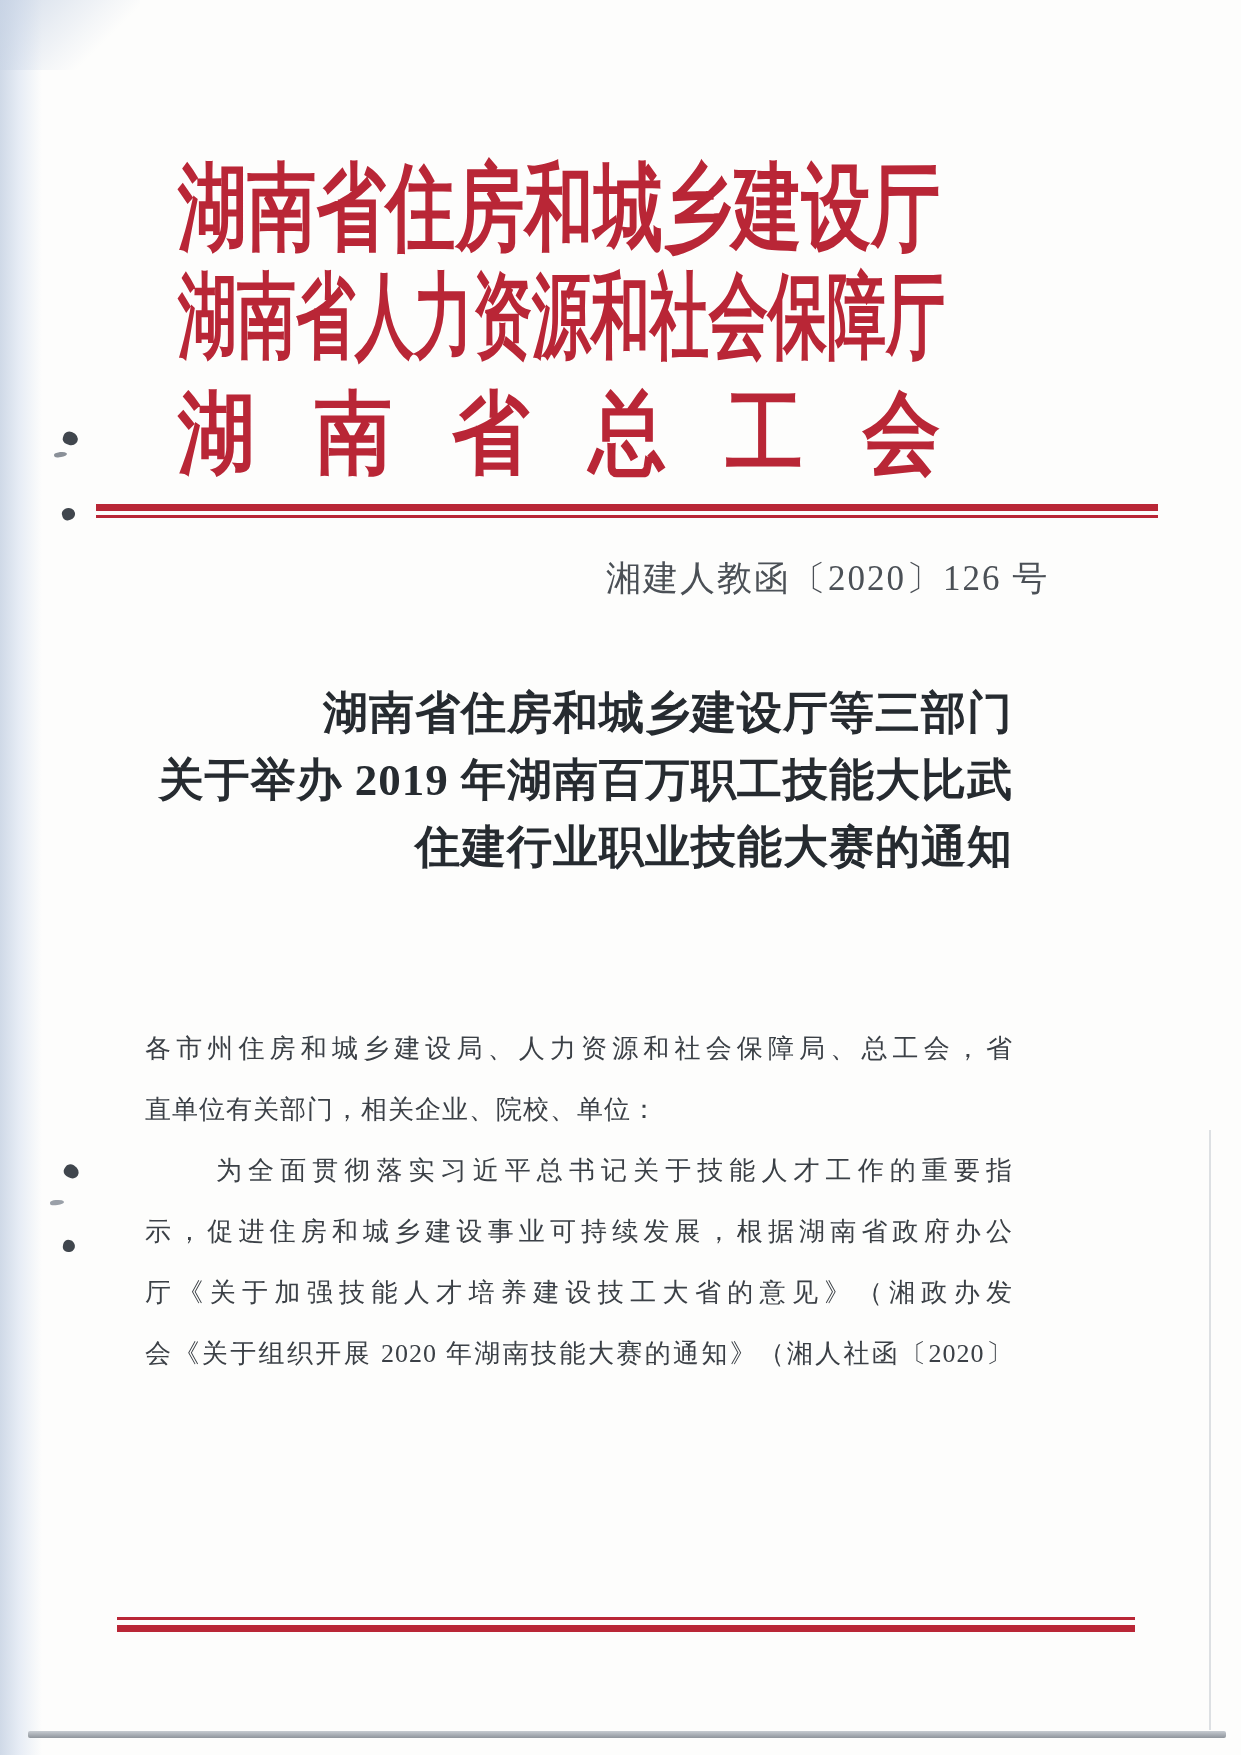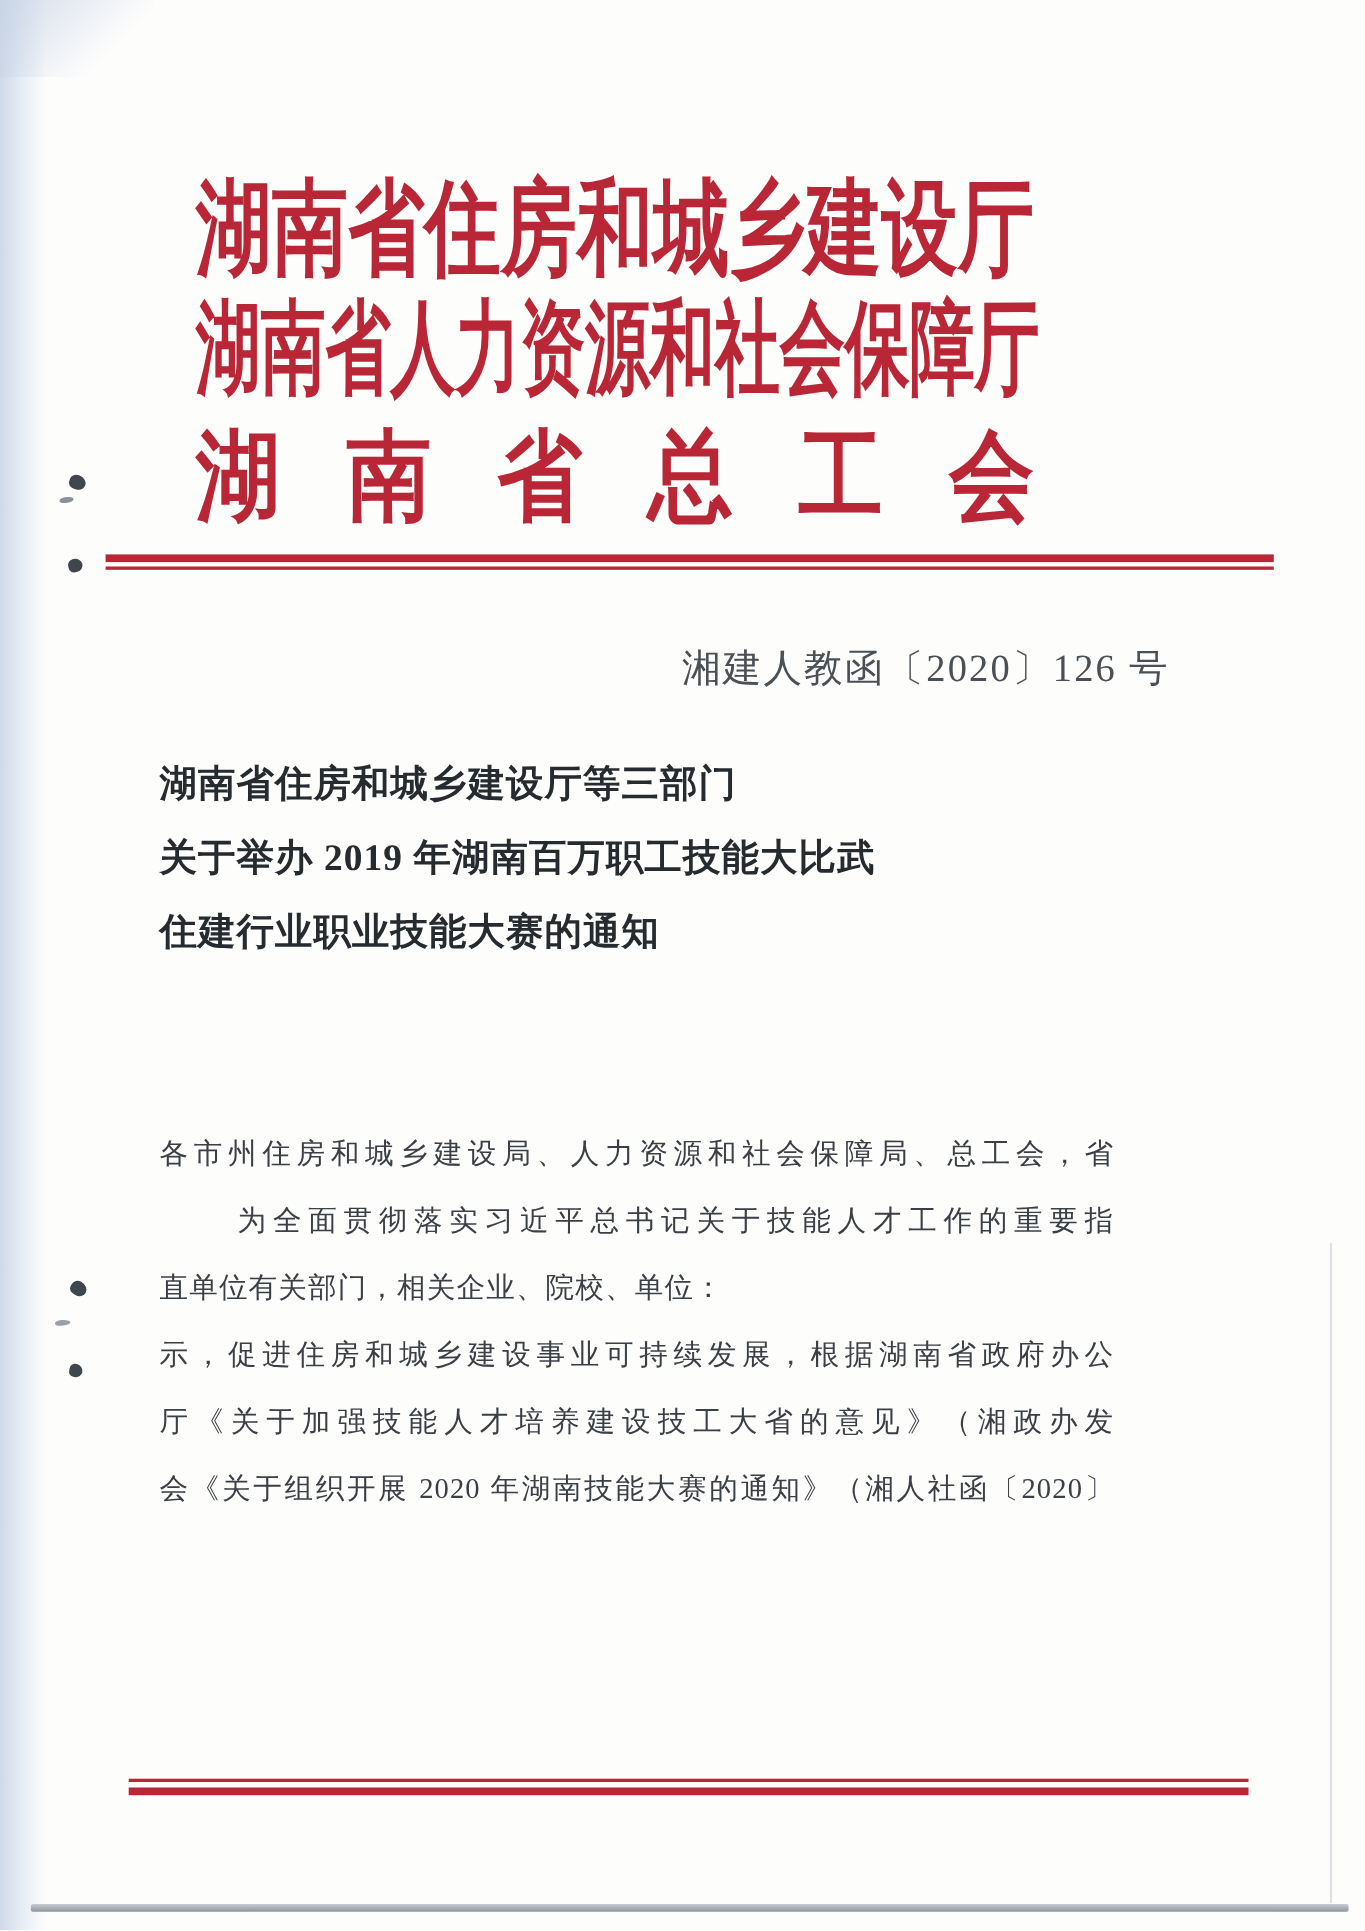--- a/index.html
+++ b/index.html
@@ -51,27 +51,27 @@
   }
   .agency-1{top:161px;font-size:69px;transform:scaleY(1.38);}
   .agency-2{top:271px;font-size:59px;transform:scaleY(1.58);}
   .agency-3{top:389px;font-size:77px;transform:scaleY(1.17);}
 
   .rule-top{position:absolute;left:96px;top:504px;width:1062px;}
   .rule-top .bar-thick{height:7px;background:var(--red);}
   .rule-top .bar-thin{height:3px;background:var(--red);margin-top:4px;}
 
   .doc-number{
-    position:absolute;left:606px;top:584px;
-    font-size:35px;color:var(--num-ink);letter-spacing:2px;white-space:nowrap;margin-left:14px;
+    position:absolute;left:606px;top:555px;
+    font-size:35px;color:var(--num-ink);letter-spacing:2px;white-space:nowrap;
   }
 
   .title{
     position:absolute;left:145px;top:680px;width:868px;
-    text-align:left;font-size:34px;font-weight:bold;
+    text-align:right;font-size:45px;font-weight:bold;
     color:var(--title-ink);line-height:67px;letter-spacing:1px;
   }
 
   .body-text{
     position:absolute;left:145px;top:1018px;width:868px;
     font-size:26px;color:var(--body-ink);
   }
   .body-line{line-height:61px;height:61px;letter-spacing:1px;}
   .fill{text-align:justify;text-align-last:justify;}
   .indent{text-indent:71px;}
@@ -141,22 +141,22 @@
   <div class="doc-number">湘建人教函〔2020〕126 号</div>
 
   <div class="title">
     <div>湖南省住房和城乡建设厅等三部门</div>
     <div>关于举办 2019 年湖南百万职工技能大比武</div>
     <div>住建行业职业技能大赛的通知</div>
   </div>
 
   <div class="body-text">
     <div class="body-line fill">各市州住房和城乡建设局、人力资源和社会保障局、总工会，省</div>
+    <div class="body-line">直单位有关部门，相关企业、院校、单位：</div>
     <div class="body-line fill indent">为全面贯彻落实习近平总书记关于技能人才工作的重要指</div>
-    <div class="body-line">直单位有关部门，相关企业、院校、单位：</div>
     <div class="body-line fill">示，促进住房和城乡建设事业可持续发展，根据湖南省政府办公</div>
     <div class="body-line fill">厅《关于加强技能人才培养建设技工大省的意见》（湘政办发</div>
     <div class="body-line fill">会《关于组织开展 2020 年湖南技能大赛的通知》（湘人社函〔2020〕</div>
   </div>
 
   <div class="rule-bottom">
     <div class="bar-thin"></div>
     <div class="bar-thick"></div>
   </div>
 

